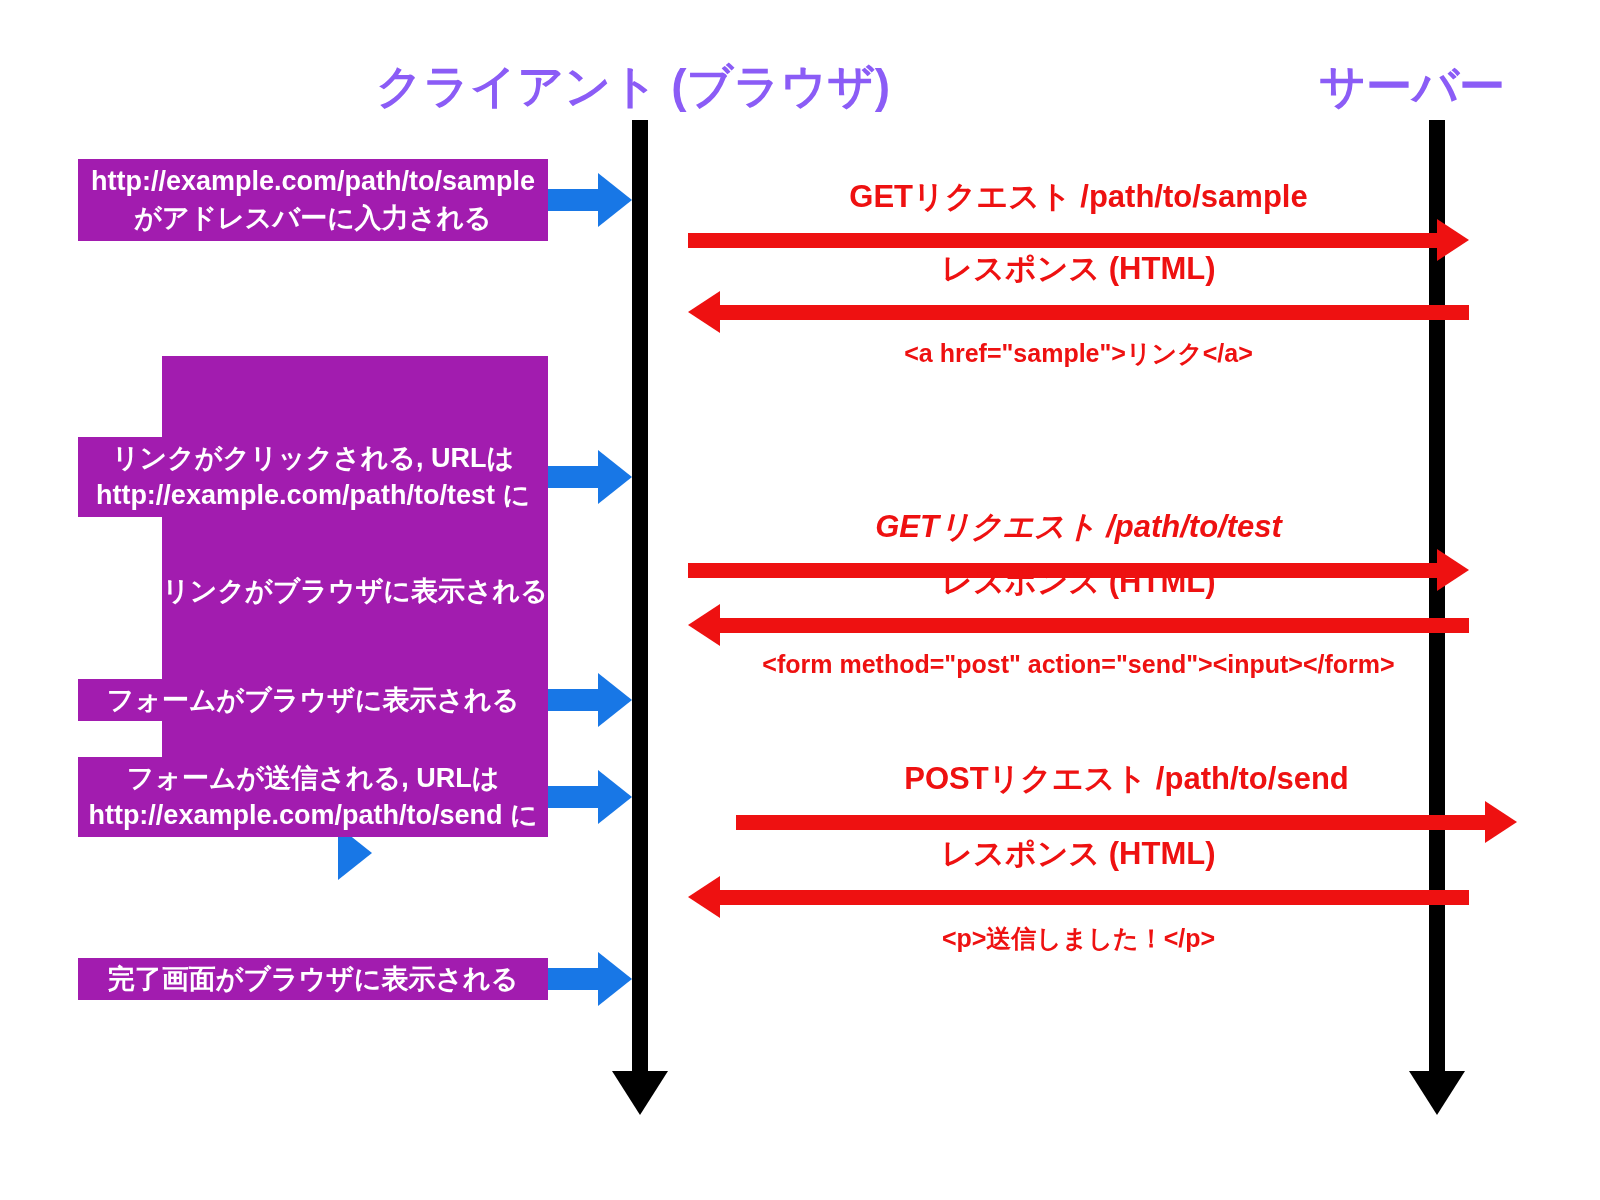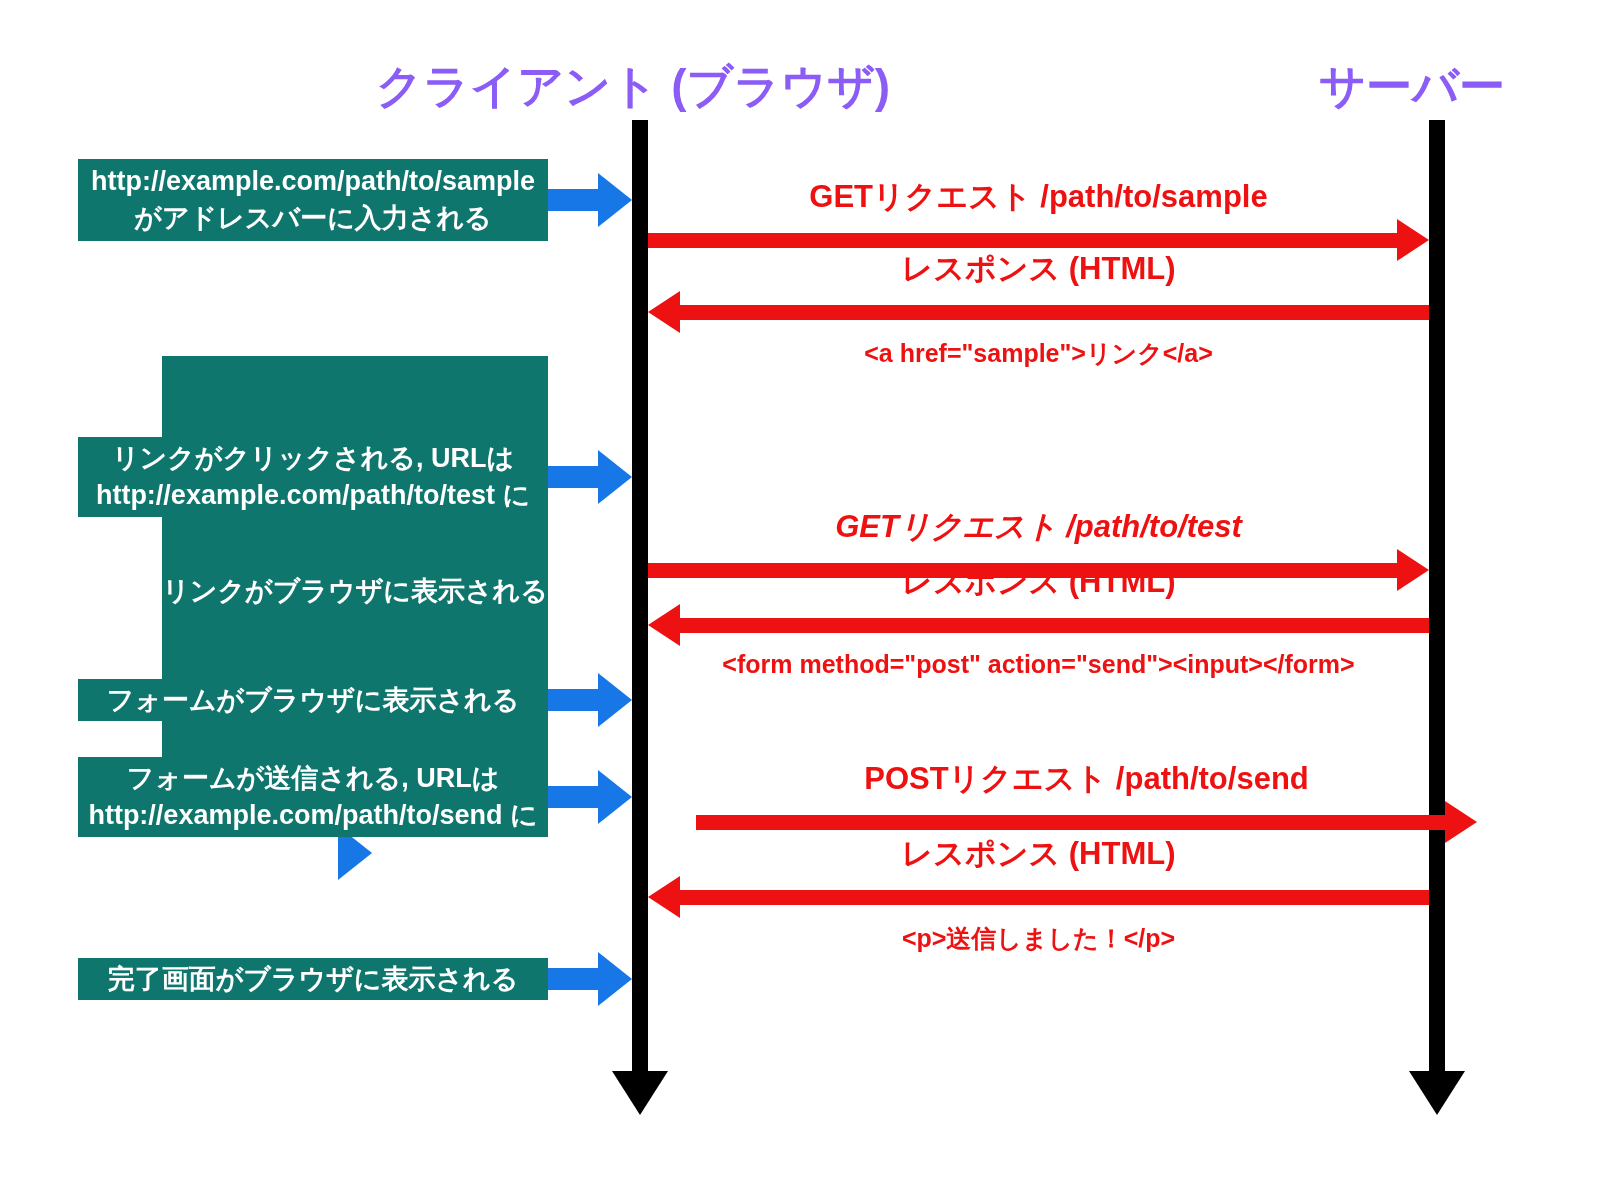--- a/index.html
+++ b/index.html
@@ -28,38 +28,38 @@
     border-right:28px solid transparent;
     border-top:44px solid #000;
   }
   
   .event{
     position:absolute;left:78px;width:554px;
     display:flex;align-items:center;
   }
   .event-box{
     flex:0 0 470px;height:100%;
-    background:#0f766e;color:#fff;
+    background:#a21caf;color:#fff;
     display:flex;flex-direction:column;justify-content:center;
     text-align:center;font-weight:bold;font-size:27px;line-height:37px;
   }
   .event-box div{white-space:nowrap;}
   .event-arrow{
     flex:1;height:54px;display:flex;align-items:center;
   }
   .event-arrow .shaft{flex:1;height:22px;background:#1877E6;}
   .event-arrow .head{
     width:0;height:0;
     border-top:27px solid transparent;
     border-bottom:27px solid transparent;
     border-left:34px solid #1877E6;
   }
   
   .message{
-    position:absolute;left:648px;width:781px;
+    position:absolute;left:648px;width:781px;padding-left:40px;
   }
   .msg-label{
     text-align:center;font-size:31px;font-weight:bold;color:#EE1111;
     height:44px;line-height:44px;white-space:nowrap;
   }
   .msg-arrow{height:42px;display:flex;align-items:center;}
   .msg-arrow .shaft{flex:1;height:15px;background:#EE1111;}
   .msg-arrow .head-right{
     width:0;height:0;
     border-top:21px solid transparent;

